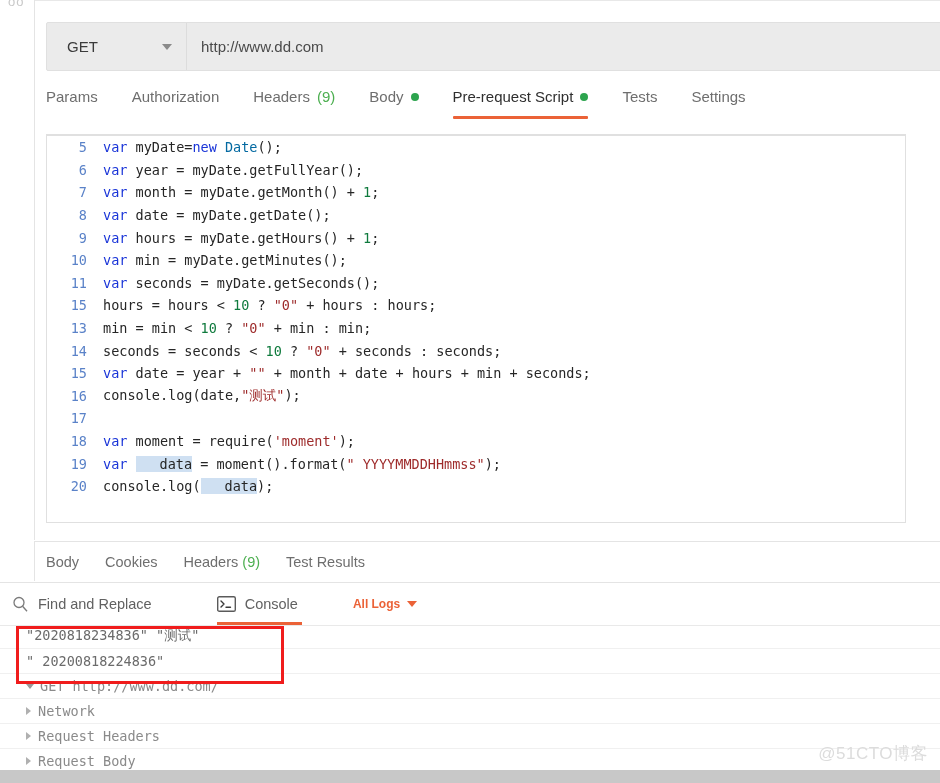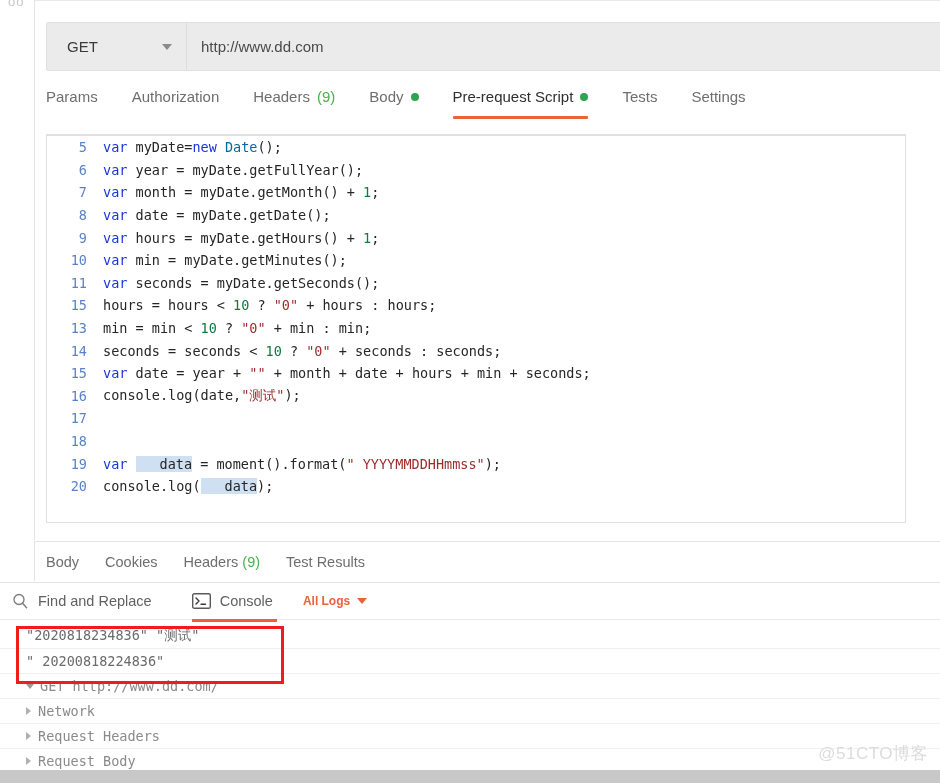--- a/index.html
+++ b/index.html
@@ -96,23 +96,23 @@
     position: absolute; left: 34px; top: 541px; width: 906px; height: 40px;
     border-top: 1px solid #e4e4e4; border-left: 1px solid #e4e4e4;
     display: flex; align-items: center; padding-left: 11px;
   }
   .resp-tab {
     font-size: 14.5px; color: #6e6e6e; margin-right: 26px; cursor: pointer; white-space: nowrap;
   }
 
   
   .console-bar {
-    position: absolute; left: 0; top: 582px; width: 940px; height: 38px;
+    position: absolute; left: 0; top: 582px; width: 940px; height: 44px;
     border-top: 1px solid #e4e4e4; border-bottom: 1px solid #e9e9e9;
-    display: flex; align-items: center; padding-left: 8px; background: #fff;
+    display: flex; align-items: center; padding-left: 8px; background: #fff; gap: 25px;
   }
   .cb-item {
     display: flex; align-items: center; gap: 9px; cursor: pointer;
     font-size: 14.5px; color: #616161; position: relative; height: 42px;
   }
   .cb-find { margin-right: 40px; padding-left: 4px; }
   .cb-console { margin-right: 30px; }
   .cb-console::after {
     content: ""; position: absolute; left: 0; right: -4px; bottom: 0;
     height: 3px; background: #eb6237;
@@ -215,21 +215,21 @@
       <div class="code-line"><span class="ln">8</span><span class="code-text"><span class="kw">var</span> date = myDate.getDate();</span></div>
       <div class="code-line"><span class="ln">9</span><span class="code-text"><span class="kw">var</span> hours = myDate.getHours() + <span class="num">1</span>;</span></div>
       <div class="code-line"><span class="ln">10</span><span class="code-text"><span class="kw">var</span> min = myDate.getMinutes();</span></div>
       <div class="code-line"><span class="ln">11</span><span class="code-text"><span class="kw">var</span> seconds = myDate.getSeconds();</span></div>
       <div class="code-line"><span class="ln">15</span><span class="code-text">hours = hours &lt; <span class="num">10</span> ? <span class="str">"0"</span> + hours : hours;</span></div>
       <div class="code-line"><span class="ln">13</span><span class="code-text">min = min &lt; <span class="num">10</span> ? <span class="str">"0"</span> + min : min;</span></div>
       <div class="code-line"><span class="ln">14</span><span class="code-text">seconds = seconds &lt; <span class="num">10</span> ? <span class="str">"0"</span> + seconds : seconds;</span></div>
       <div class="code-line"><span class="ln">15</span><span class="code-text"><span class="kw">var</span> date = year + <span class="str">""</span> + month + date + hours + min + seconds;</span></div>
       <div class="code-line"><span class="ln">16</span><span class="code-text">console.log(date,<span class="str">"测试"</span>);</span></div>
       <div class="code-line"><span class="ln">17</span><span class="code-text"></span></div>
-      <div class="code-line"><span class="ln">18</span></div>
+      <div class="code-line"><span class="ln">18</span><span class="code-text"><span class="kw">var</span> moment = require(<span class="str">'moment'</span>);</span></div>
       <div class="code-line"><span class="ln">19</span><span class="code-text"><span class="kw">var</span> <span class="hl">data</span> = moment().format(<span class="str">" YYYYMMDDHHmmss"</span>);</span></div>
       <div class="code-line"><span class="ln">20</span><span class="code-text">console.log(<span class="hl">data</span>);</span></div>
     </div>
 
   <div class="resp-tabs">
       <div class="resp-tab"><span>Body</span></div>
       <div class="resp-tab"><span>Cookies</span></div>
       <div class="resp-tab"><span>Headers</span> <span class="count-green">(9)</span></div>
       <div class="resp-tab"><span>Test Results</span></div>
     </div>

